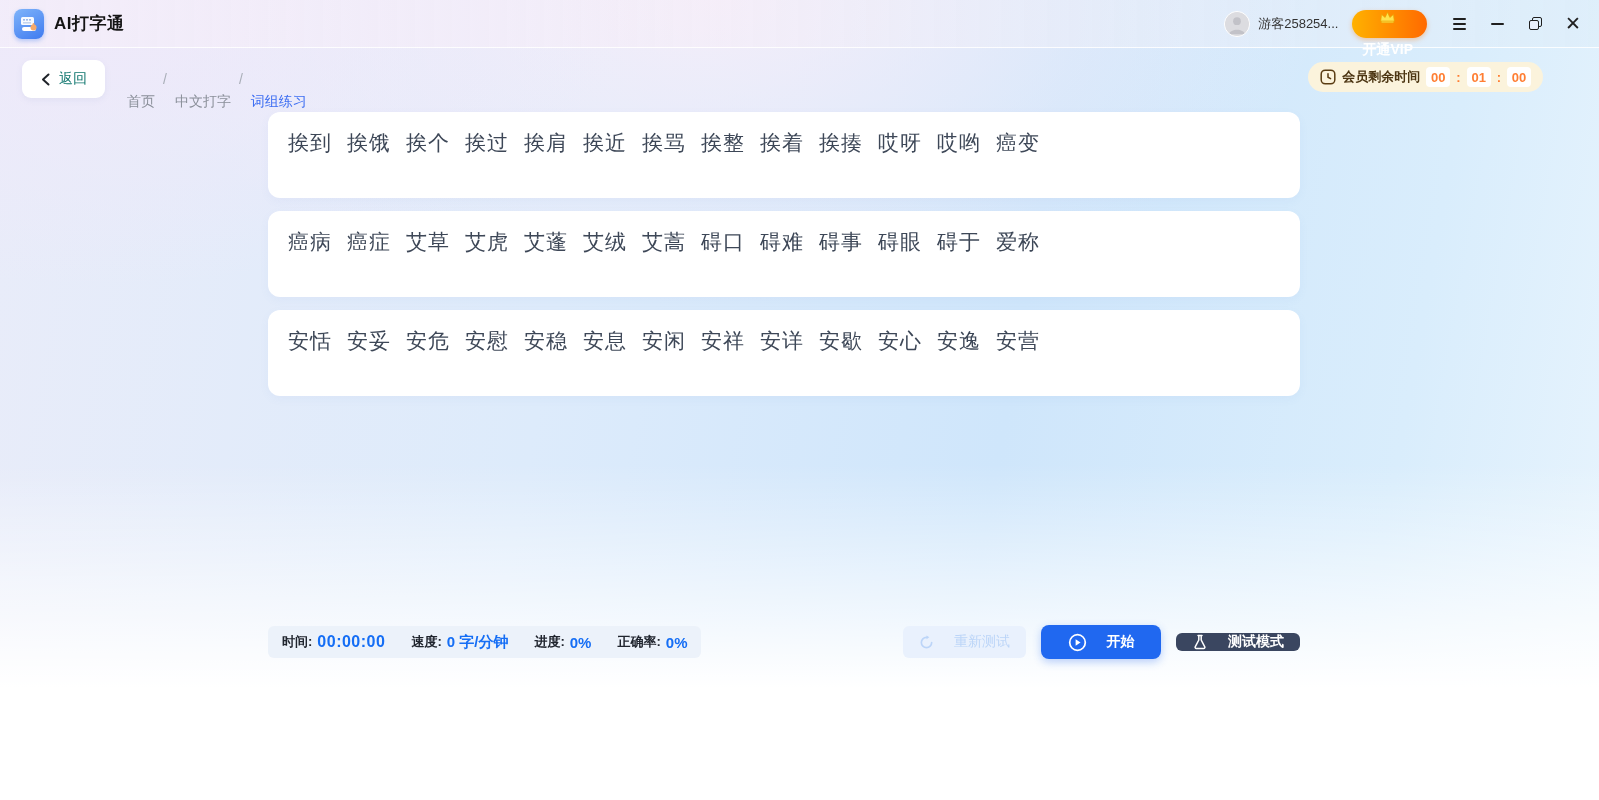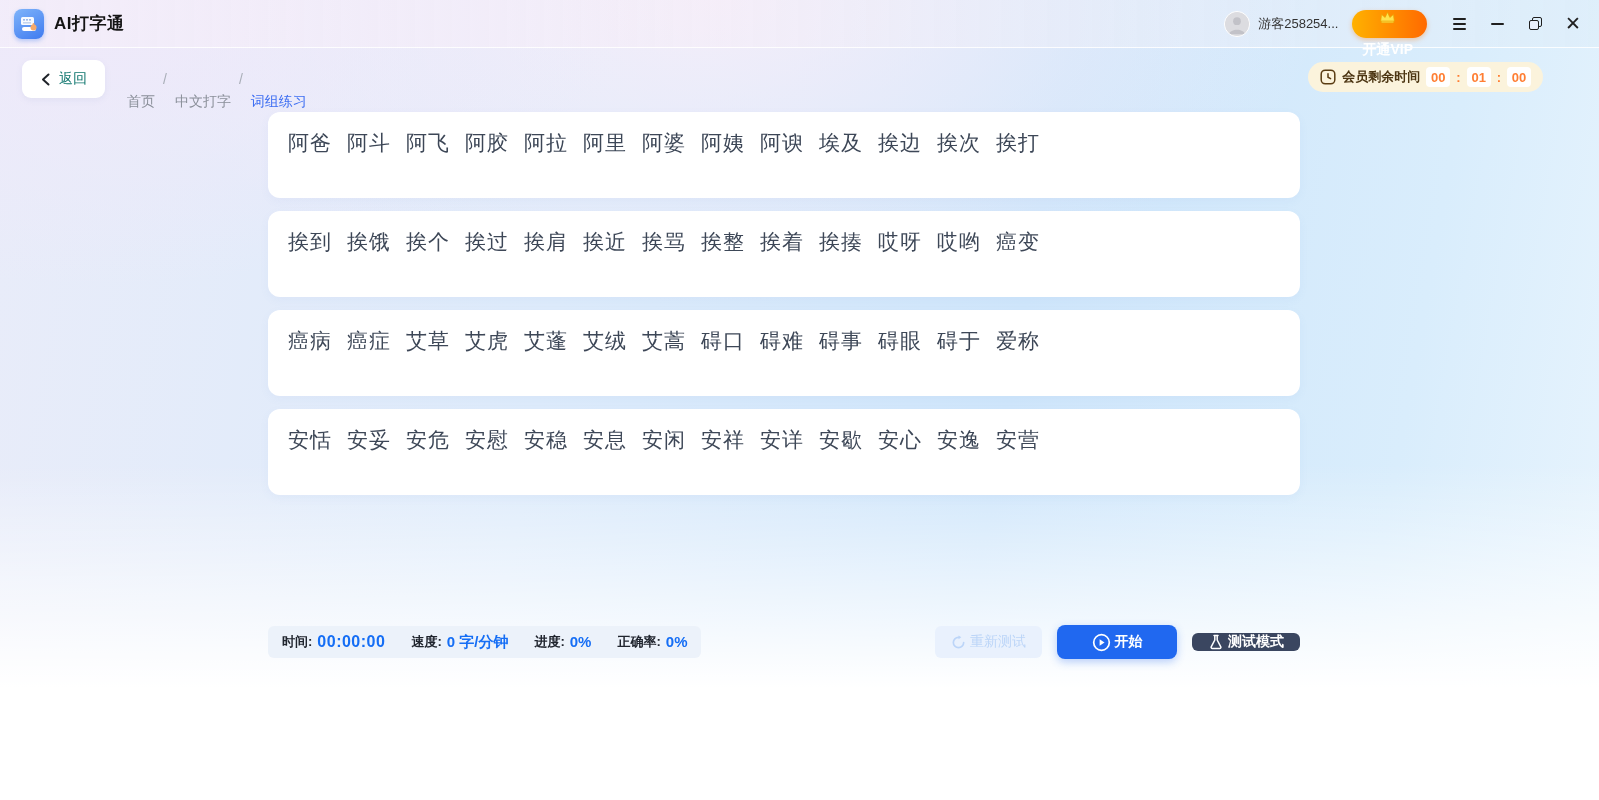--- a/index.html
+++ b/index.html
@@ -93,27 +93,27 @@
 
   
   .bottom-row {
     position:absolute; left:268px; top:625px; width:1032px;
     display:flex; align-items:center; justify-content:space-between;
   }
   .stats-pill {
     height:32px; background:#ecf2fa; border-radius:6px;
     display:flex; align-items:center; gap:26px; padding:0 14px;
   }
-  .stat { display:flex; align-items:flex-start; gap:5px; }
+  .stat { display:flex; align-items:center; gap:5px; }
   .stat-label { font-size:13px; font-weight:bold; color:#20252e; }
   .stat-value { font-size:15px; font-weight:bold; color:#156ef5; }
   .stat-value.time { font-size:16px; letter-spacing:.5px; }
 
   .btns { display:flex; align-items:center; gap:15px; }
-  .btn { border:none; cursor:pointer; display:flex; align-items:center; justify-content:center; gap:4px; font-size:14px; }
+  .btn { border:none; cursor:pointer; display:flex; align-items:center; justify-content:center; gap:20px; font-size:14px; }
   .btn-retry {
     height:32px; padding:0 16px; border-radius:6px;
     background:#e9f1fd; color:#bcd5f8; cursor:default;
   }
   .btn-start {
     height:34px; width:120px; border-radius:8px;
     background:#2068f0; color:#fff; font-weight:bold;
     box-shadow:0 3px 8px rgba(32,104,240,.3);
   }
   .btn-test {
@@ -207,35 +207,20 @@
     <span class="time-box">00</span>
     <span class="time-colon">:</span>
     <span class="time-box">01</span>
     <span class="time-colon">:</span>
     <span class="time-box">00</span>
   </div>
 </div>
 
 <div class="cards">
     <div class="card">
-      <span class="word">阿爸</span>
-      <span class="word">阿斗</span>
-      <span class="word">阿飞</span>
-      <span class="word">阿胶</span>
-      <span class="word">阿拉</span>
-      <span class="word">阿里</span>
-      <span class="word">阿婆</span>
-      <span class="word">阿姨</span>
-      <span class="word">阿谀</span>
-      <span class="word">埃及</span>
-      <span class="word">挨边</span>
-      <span class="word">挨次</span>
-      <span class="word">挨打</span>
-    </div>
-    <div class="card">
       <span class="word">挨到</span>
       <span class="word">挨饿</span>
       <span class="word">挨个</span>
       <span class="word">挨过</span>
       <span class="word">挨肩</span>
       <span class="word">挨近</span>
       <span class="word">挨骂</span>
       <span class="word">挨整</span>
       <span class="word">挨着</span>
       <span class="word">挨揍</span>

